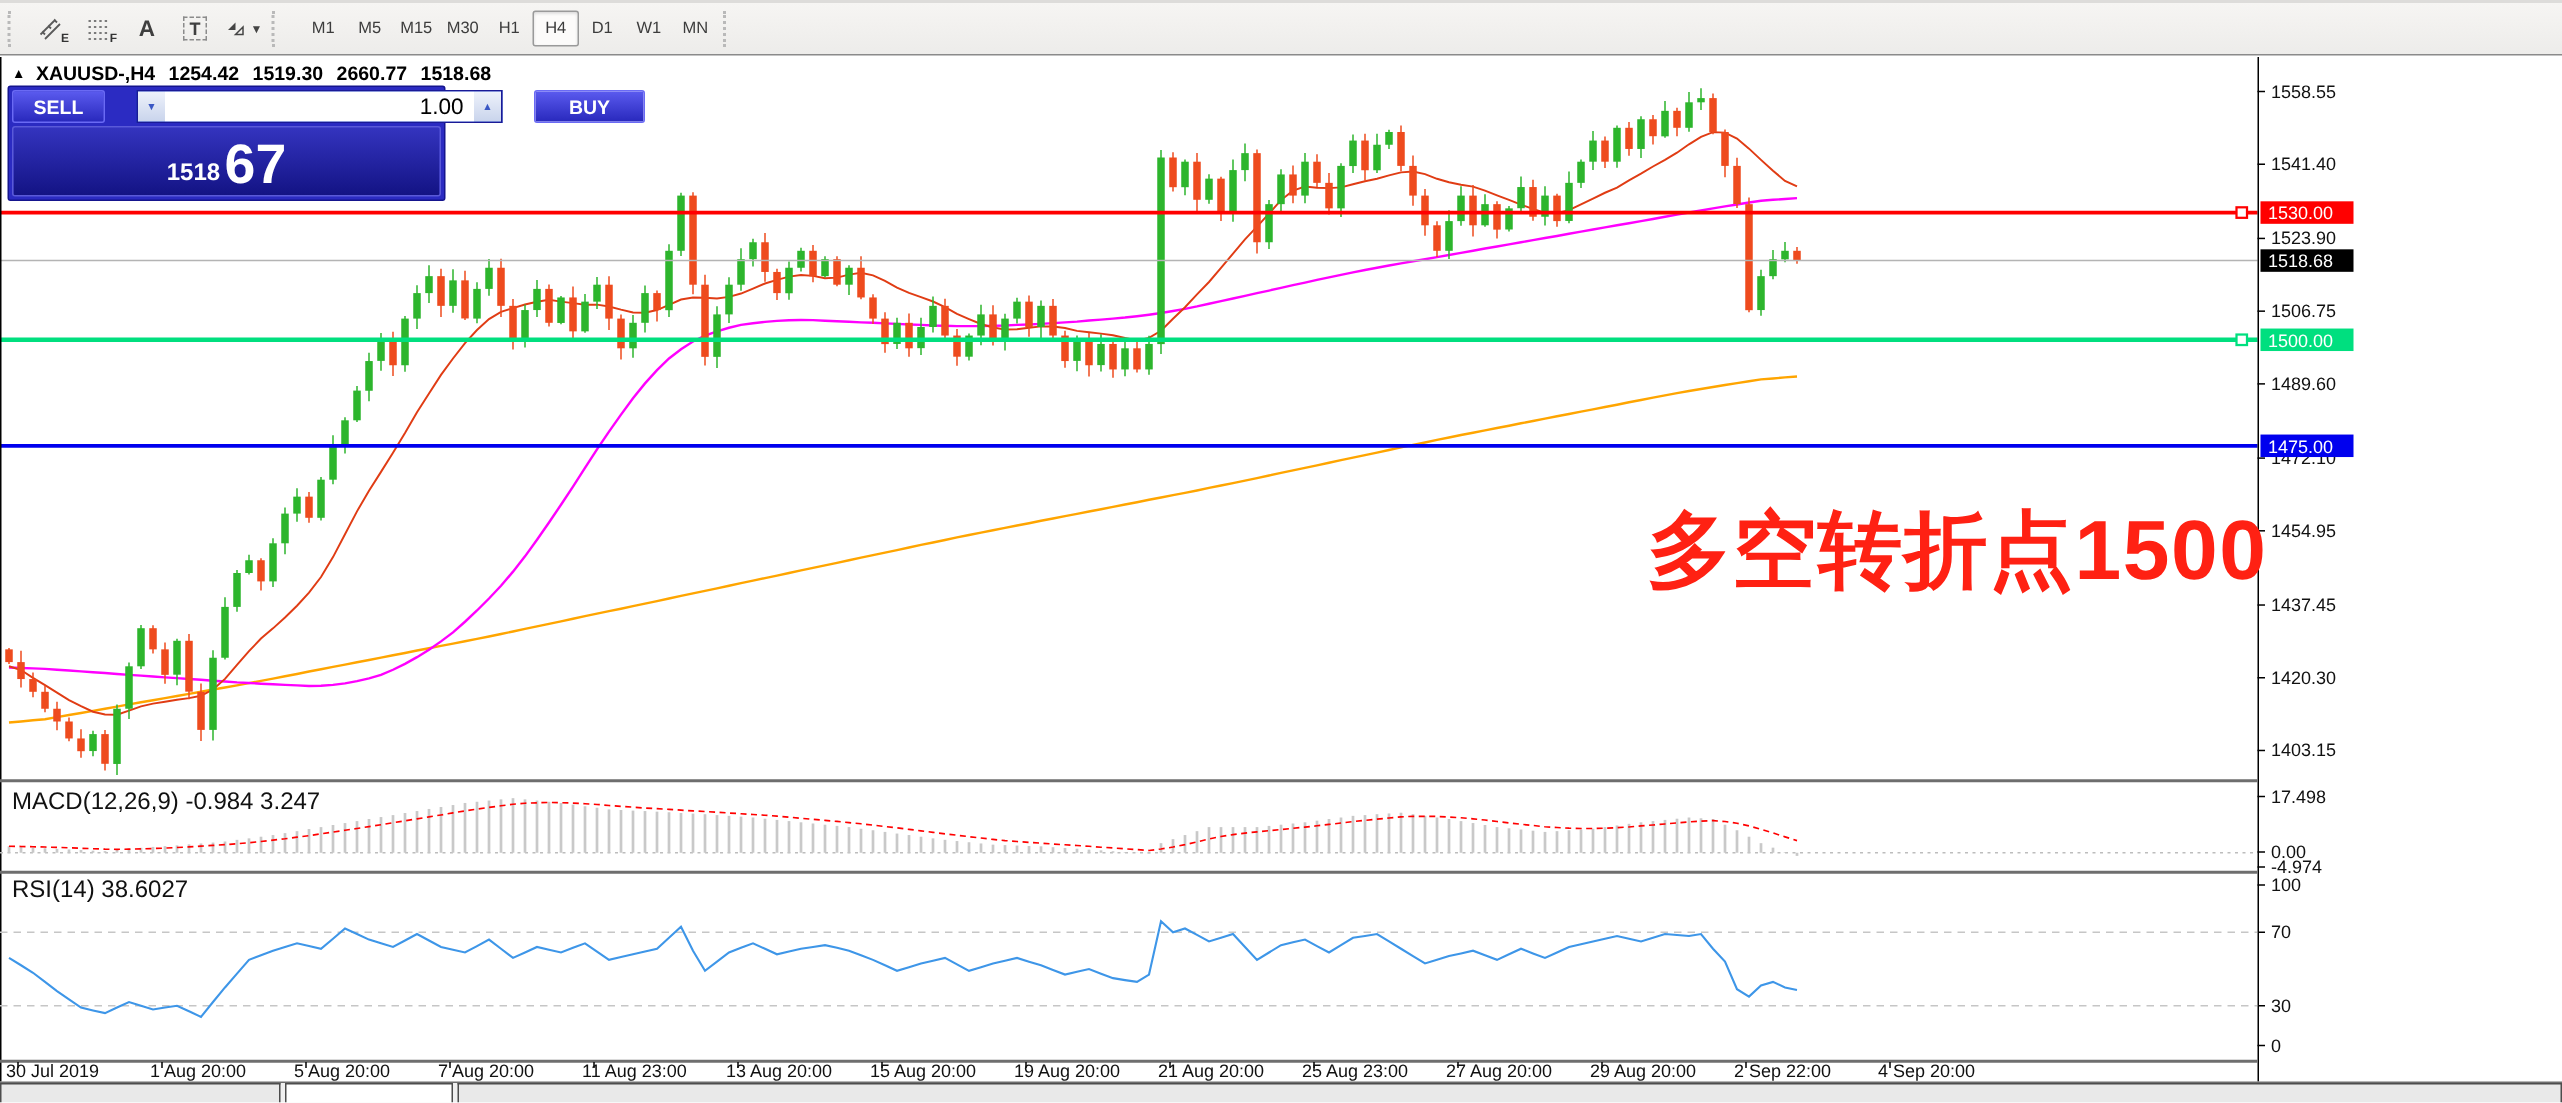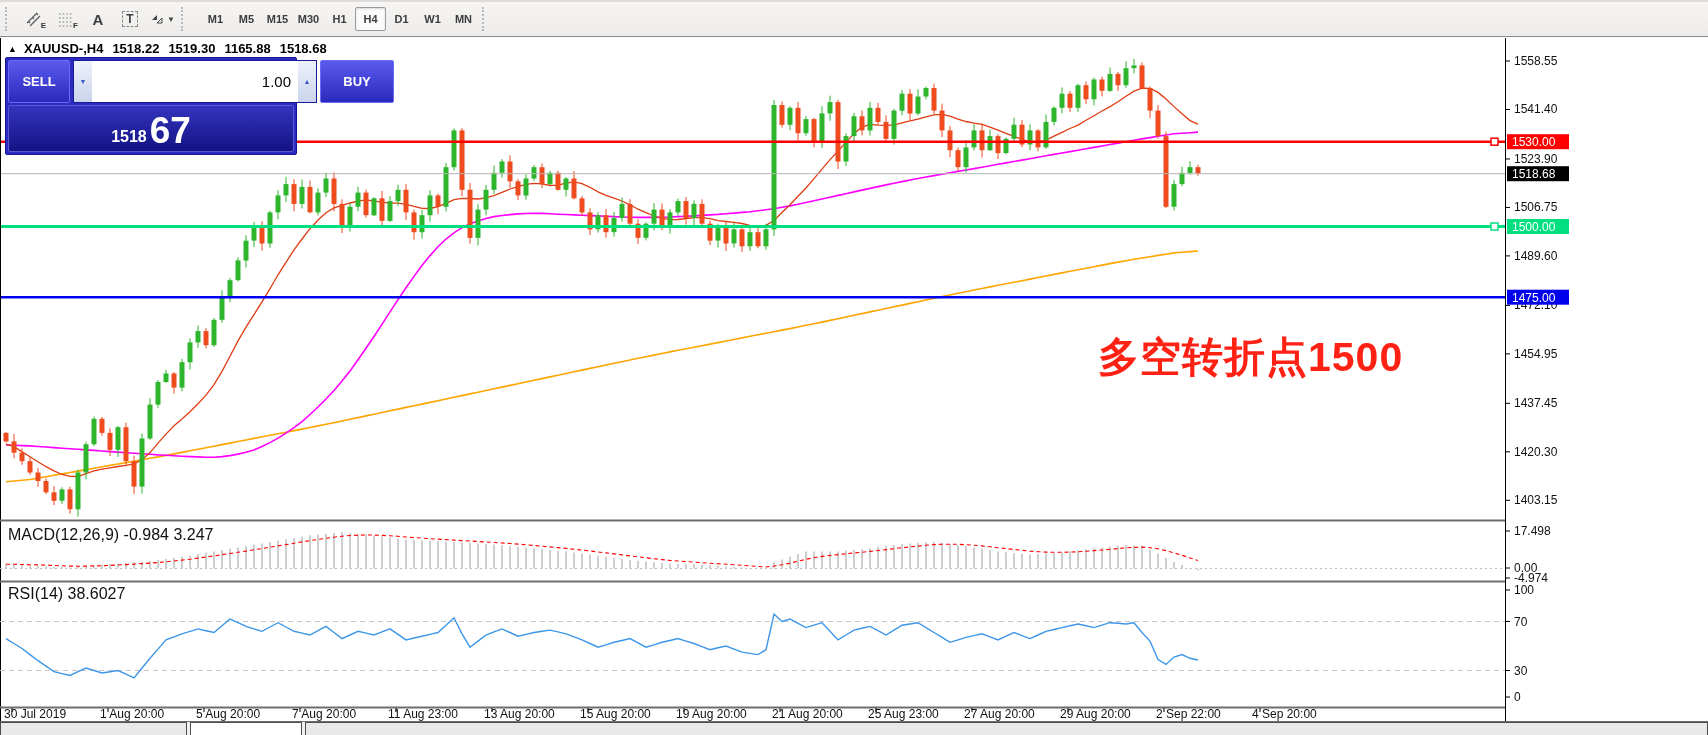--- a/index.html
+++ b/index.html
@@ -14,37 +14,37 @@
   .grip{width:6px;height:24px;border-left:2px dotted #b9b9b9;margin:0 7px 0 3px}
   .tool{width:32px;height:26px;background:transparent;border:1px solid transparent;
     display:flex;align-items:center;justify-content:center;position:relative;
     color:#4a4a4a;font-size:14px;cursor:default}
   .tool svg{display:block}
   .tool .sub{position:absolute;right:3px;bottom:1px;font-size:8px;color:#333;font-weight:bold}
   .tool .glyph{font-size:15px;color:#3f3f3f;font-weight:bold}
   .tool .boxed{font-size:12px;color:#3f3f3f;font-weight:bold;border:1px dashed #8b8b8b;padding:0 3px;line-height:14px}
   .tool .caret{font-size:8px;color:#444;margin-left:2px}
   .tf-group{display:flex;align-items:center;margin-left:6px}
-  .tf{min-width:31px;height:24px;border:1px solid transparent;font-size:11px;font-weight:bold;
+  .tf{min-width:31px;height:24px;border:1px solid transparent;font-size:11px;font-weight:normal;
     color:#3c3c3c;background:transparent;line-height:22px;text-align:center;cursor:default}
   .tf.active{background:#fcfbfa;border:1px solid #9a9a9a;border-radius:2px;box-shadow:inset 0 1px 2px #d8d8d8}
 
   
   #chart-svg{position:absolute;left:0;top:0;z-index:1}
 
   
   .symbol-bar{position:absolute;left:8px;top:41px;z-index:3;font-size:13px;font-weight:600;
     color:#000;display:flex;align-items:center;white-space:nowrap}
   .symbol-bar .tri{font-size:9px;margin-right:7px}
   .symbol-bar span.v{margin-left:9px}
 
   
   #trade-panel{position:absolute;left:5px;top:57px;width:292px;z-index:3;
     background:#2b2bc2;border:1px solid #15158e;padding:2px;border-radius:2px}
-  .tp-row1{display:flex;align-items:stretch;height:43px;gap:3px}
+  .tp-row1{display:flex;align-items:stretch;height:22px;gap:21px}
   .btn-order{flex:0 0 62px;border:1px solid #6a6af4;border-radius:2px;color:#fff;
     font-size:13px;font-weight:bold;background:linear-gradient(#5a5aee,#2929bd);cursor:default}
   .btn-order.buy{flex:0 0 74px}
   .vol{flex:1;display:flex;border:1px solid #1a1a96;background:#1d4ed8}
   .spin{width:18px;border:none;background:linear-gradient(#eef2fb,#c9d4ec);
     color:#3a57c4;font-size:7px;cursor:default}
   .vol input{flex:1;border:none;outline:none;font-size:15px;text-align:right;
     padding-right:7px;color:#000;font-family:"Liberation Sans",sans-serif}
   .tp-row2{display:flex;gap:5px;margin-top:2px;height:47px}
   .price-box{flex:1;display:flex;align-items:flex-end;justify-content:center;gap:3px;
@@ -52,21 +52,21 @@
     color:#fff;padding-bottom:4px;cursor:default}
   .price-box .small{font-size:16px;font-weight:bold;line-height:20px}
   .price-box .big{font-size:37px;font-weight:bold;line-height:33px}
 
   
   .ind-label{position:absolute;left:8px;z-index:3;font-size:16px;color:#111;white-space:nowrap}
   #macd-label{top:526px}
   #rsi-label{top:585px}
 
   
-  #annotation{position:absolute;left:1098px;top:330px;z-index:3;font-size:41px;
+  #annotation{position:absolute;left:1098px;top:330px;z-index:3;font-size:56px;
     font-weight:bold;white-space:nowrap;letter-spacing:1px}
 
   
   .tab-strip{position:absolute;left:0;bottom:0;width:1708px;height:13px;z-index:3;background:#f0f0f0}
   .ctab{position:absolute;top:0;height:13px;background:#e9e9e9;
     border:1px solid #4d4d4d;border-bottom:none}
   .ctab.active{background:#fff}
 </style>
 </head>
 <body>
@@ -682,23 +682,23 @@
         <line x1="1164" y1="708" x2="1164" y2="712" stroke="#000"></line>
         <text x="1156" y="718" font-size="12" fill="#111">2 Sep 22:00</text>
         <line x1="1260" y1="708" x2="1260" y2="712" stroke="#000"></line>
         <text x="1252" y="718" font-size="12" fill="#111">4 Sep 20:00</text>
       </g>
     </svg>
 
   <div class="symbol-bar">
     <span class="tri">▲</span>
     <span>XAUUSD-,H4</span>
-    <span class="v">1518.22</span>
+    <span class="v">1254.42</span>
     <span class="v">1519.30</span>
-    <span class="v">1165.88</span>
+    <span class="v">2660.77</span>
     <span class="v">1518.68</span>
   </div>
 
   <div id="trade-panel">
     <div class="tp-row1">
       <button class="btn-order">SELL</button>
       <div class="vol">
         <button class="spin">▼</button>
         <input value="1.00" style="">
         <button class="spin">▲</button>

